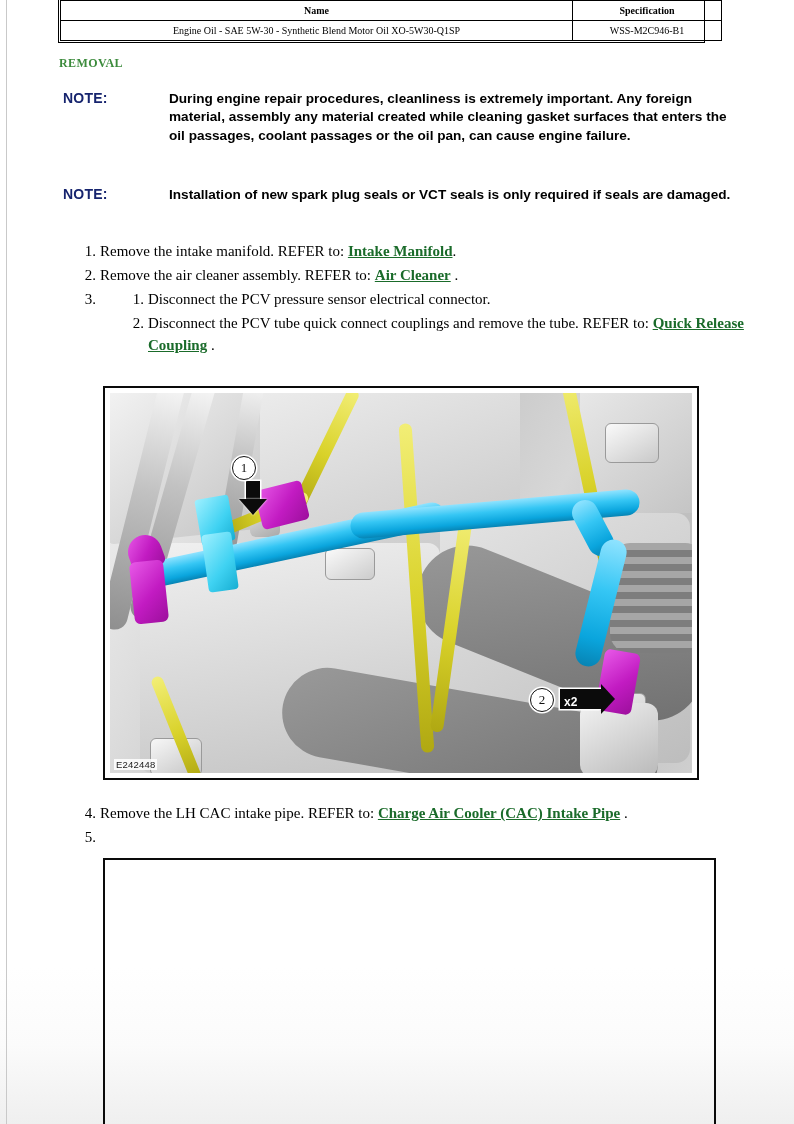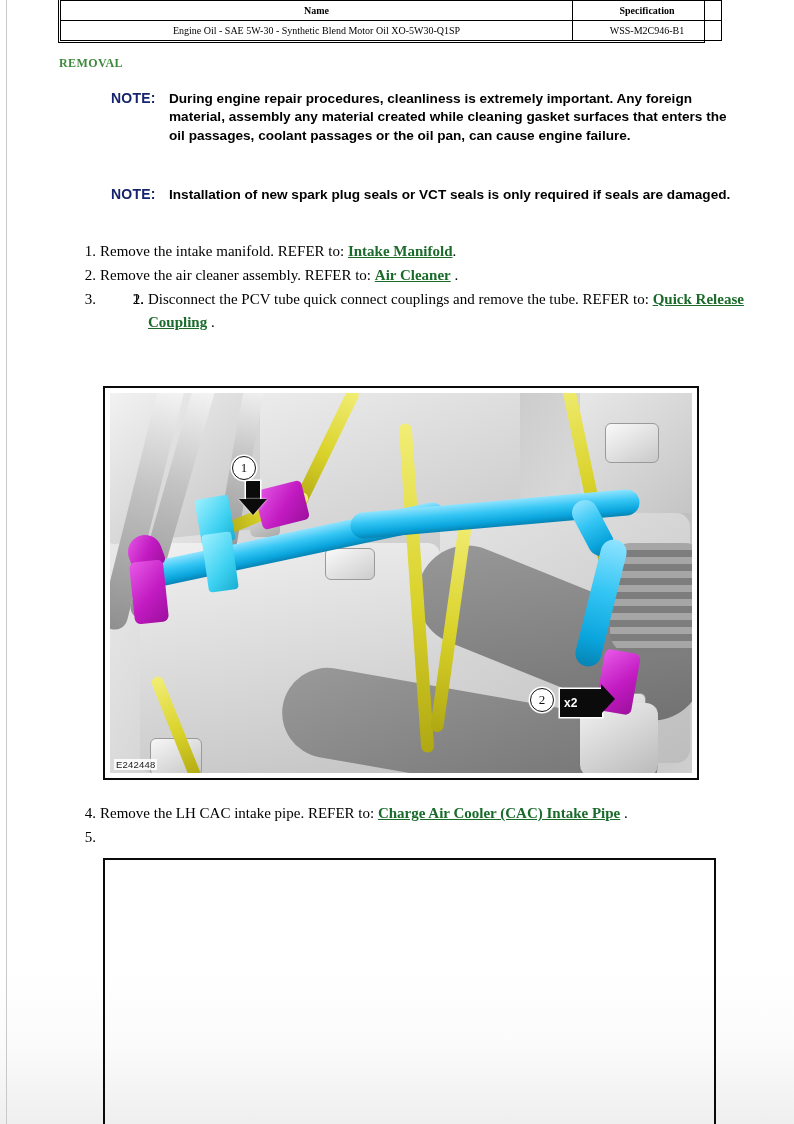--- a/index.html
+++ b/index.html
@@ -93,21 +93,20 @@
   .note-1 { top: 90px; }
   .note-2 { top: 186px; }
   .note-label {
     position: absolute;
     left: 0;
     top: 0;
     font-weight: bold;
     font-size: 14px;
     color: #16246e;
     letter-spacing: 0.2px;
-    margin-left: 48px;
   }
   .note-text {
     margin-left: 106px;
     font-weight: bold;
     font-size: 13.6px;
     line-height: 18.3px;
     color: #000;
     text-align: left;
   }
 
@@ -266,28 +265,28 @@
     font-family: "Liberation Serif", serif;
     font-size: 13px;
     display: flex;
     align-items: center;
     justify-content: center;
     box-shadow: 0 0 0 1.5px #fff;
   }
   .arrow-x2 {
     position: absolute;
     z-index: 59;
-    height: 28px;
+    height: 20px;
     background: #0b0b0b;
     color: #fff;
     font-family: "Liberation Sans", sans-serif;
     font-size: 12px;
     font-weight: bold;
     display: flex;
-    align-items: center;
+    align-items: flex-end;
     padding-left: 4px;
     box-shadow: 0 0 0 1.5px #fff;
   }
   .arrow-x2::after {
     content: "";
     position: absolute;
     right: -13px;
     top: -5px;
     border-top: 15px solid transparent;
     border-bottom: 15px solid transparent;
@@ -346,21 +345,21 @@
   <li>
     <span class="marker">1.</span><span>Remove the intake manifold. REFER to: </span><a class="xref" href="#">Intake Manifold</a><span>.</span>
   </li>
   <li>
     <span class="marker">2.</span><span>Remove the air cleaner assembly. REFER to: </span><a class="xref" href="#">Air Cleaner</a><span> .</span>
   </li>
   <li>
     <span class="marker">3.</span><span></span>
     <ol class="proc level-2">
       <li>
-        <span class="marker">1.</span>
+        <span class="marker">1.</span><span>Disconnect the PCV pressure sensor electrical connector.</span>
       </li>
       <li>
         <span class="marker">2.</span><span>Disconnect the PCV tube quick connect couplings and remove the tube. REFER to: </span><a class="xref" href="#">Quick Release Coupling</a><span> .</span>
       </li>
     </ol>
   </li>
 </ol>
 
 <div class="figure">
   <div class="figure-canvas">

